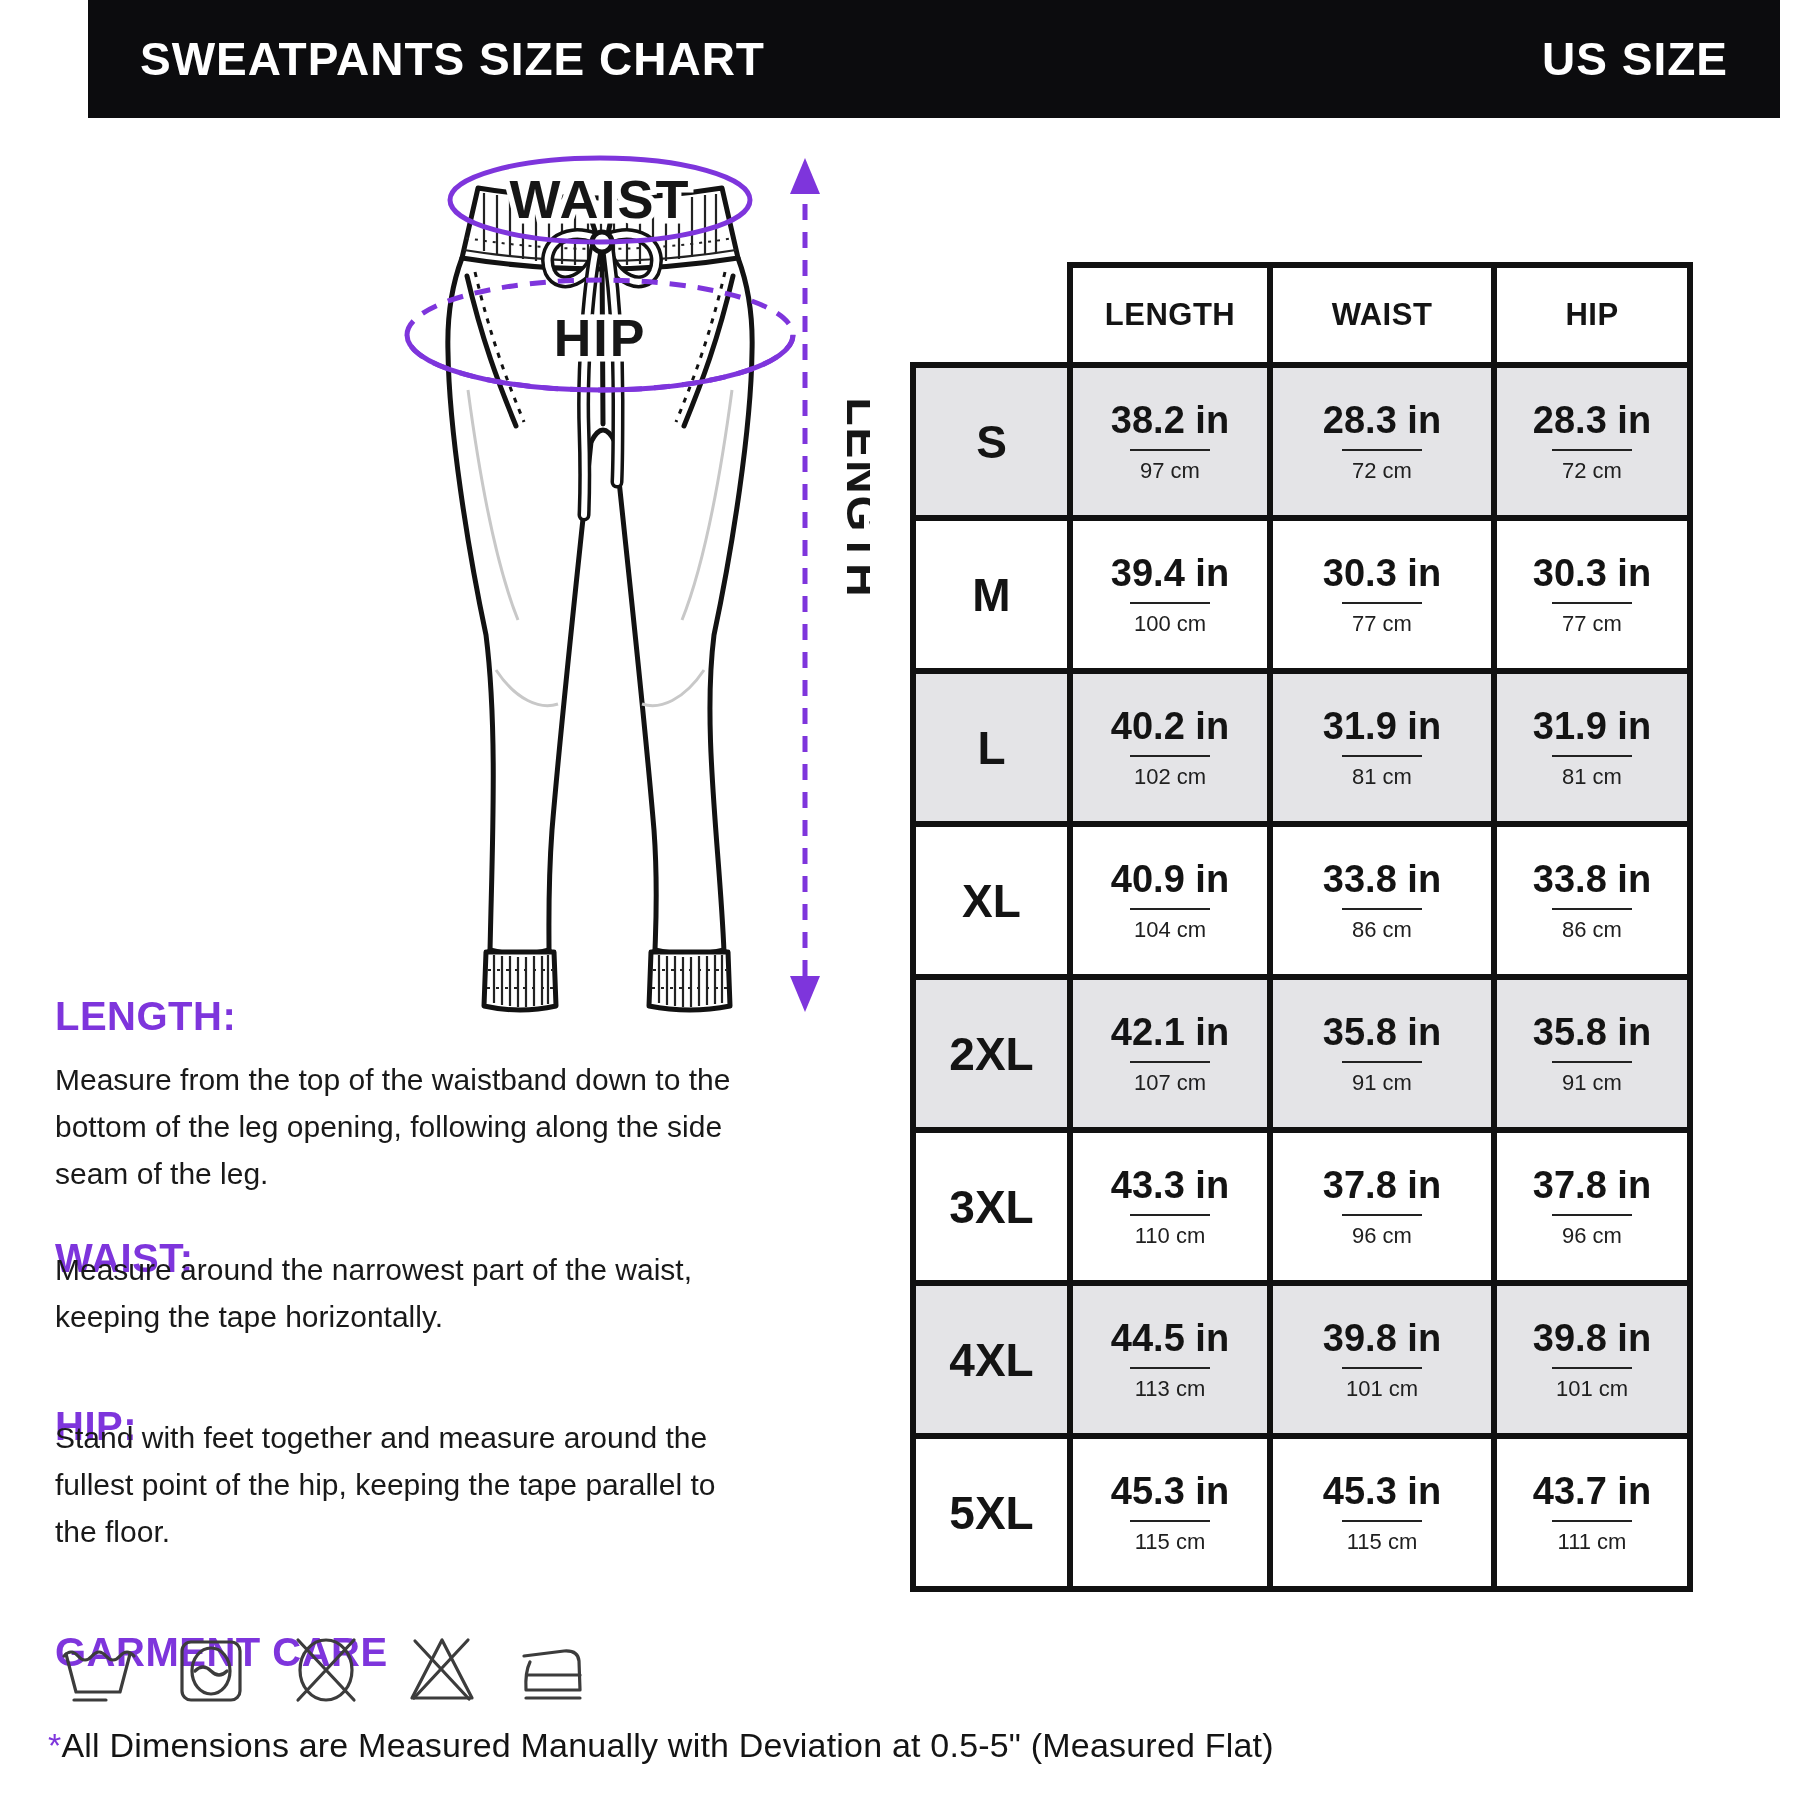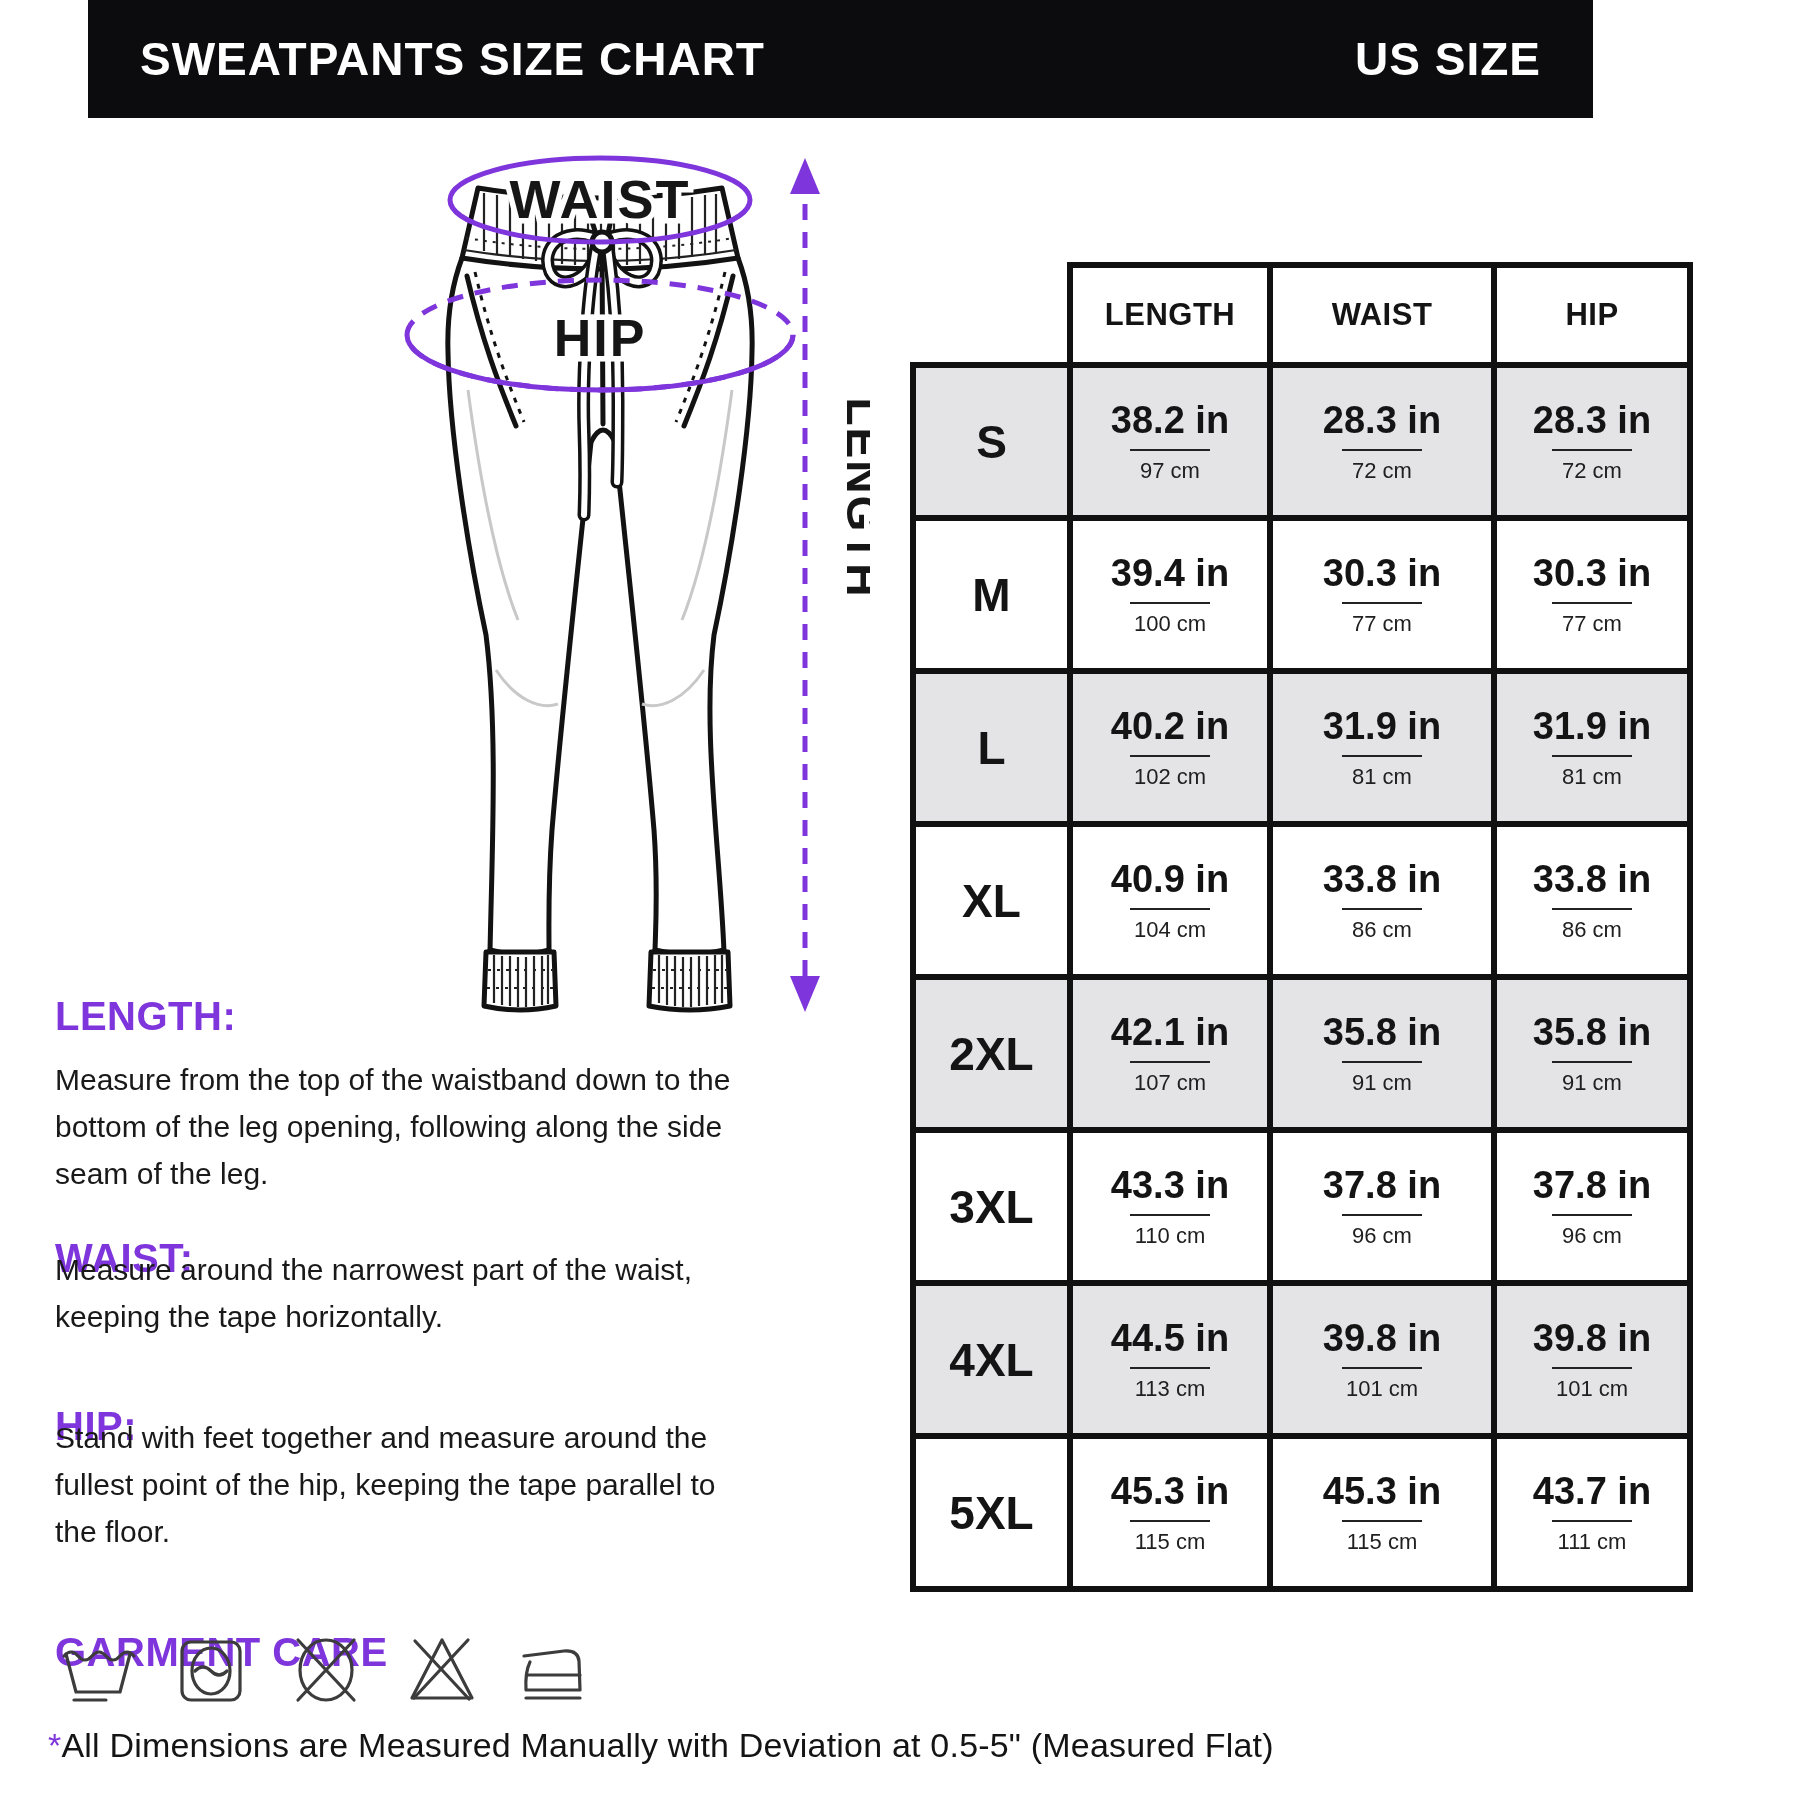--- a/index.html
+++ b/index.html
@@ -1,20 +1,20 @@
 <!DOCTYPE html>
 <html style="--accent: #7E35DC; --bar: #0C0C0E; --row-shade: #E4E4E7;"><head>
 <meta charset="utf-8">
 <style>
   html,body{margin:0;padding:0;background:#fff;}
   #page{position:relative;width:1800px;height:1800px;background:#ffffff;overflow:hidden;
         font-family:"Liberation Sans","DejaVu Sans",sans-serif;color:#141414;}
 
   
-  .topbar{position:absolute;left:88px;top:0;width:1505px;height:118px;background:var(--bar,#0c0c0e);
+  .topbar{position:absolute;left:88px;top:0;width:1692px;height:118px;background:var(--bar,#0c0c0e);
           color:#fff;display:flex;align-items:center;justify-content:space-between;
           padding:0 52px;box-sizing:border-box;}
   .topbar .t-left{font-size:46px;font-weight:bold;letter-spacing:1px;}
   .topbar .t-right{font-size:46px;font-weight:bold;letter-spacing:1px;}
 
   
   #diagram{position:absolute;left:150px;top:130px;width:720px;height:890px;}
   #diagram svg{display:block;width:100%;height:100%;}
   .ink{stroke:#121212;fill:none;stroke-width:5;stroke-linecap:round;stroke-linejoin:round;}
   .ink-fill{stroke:#121212;fill:#ffffff;stroke-width:5;stroke-linejoin:round;}

